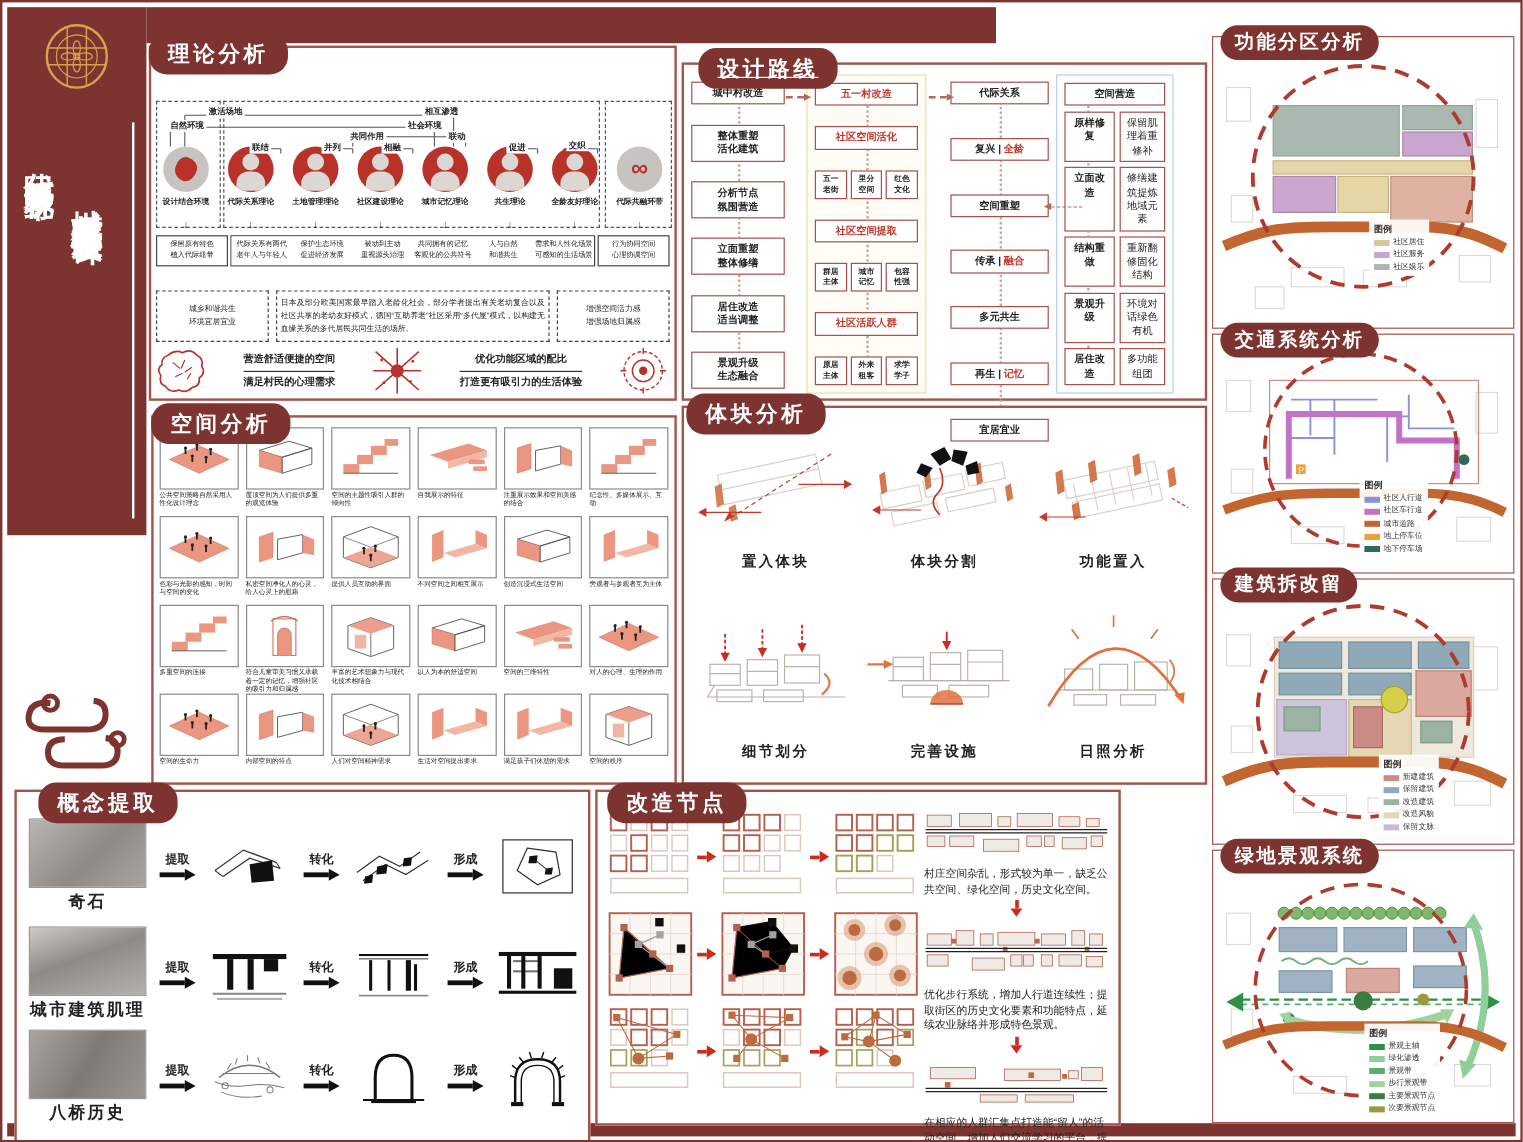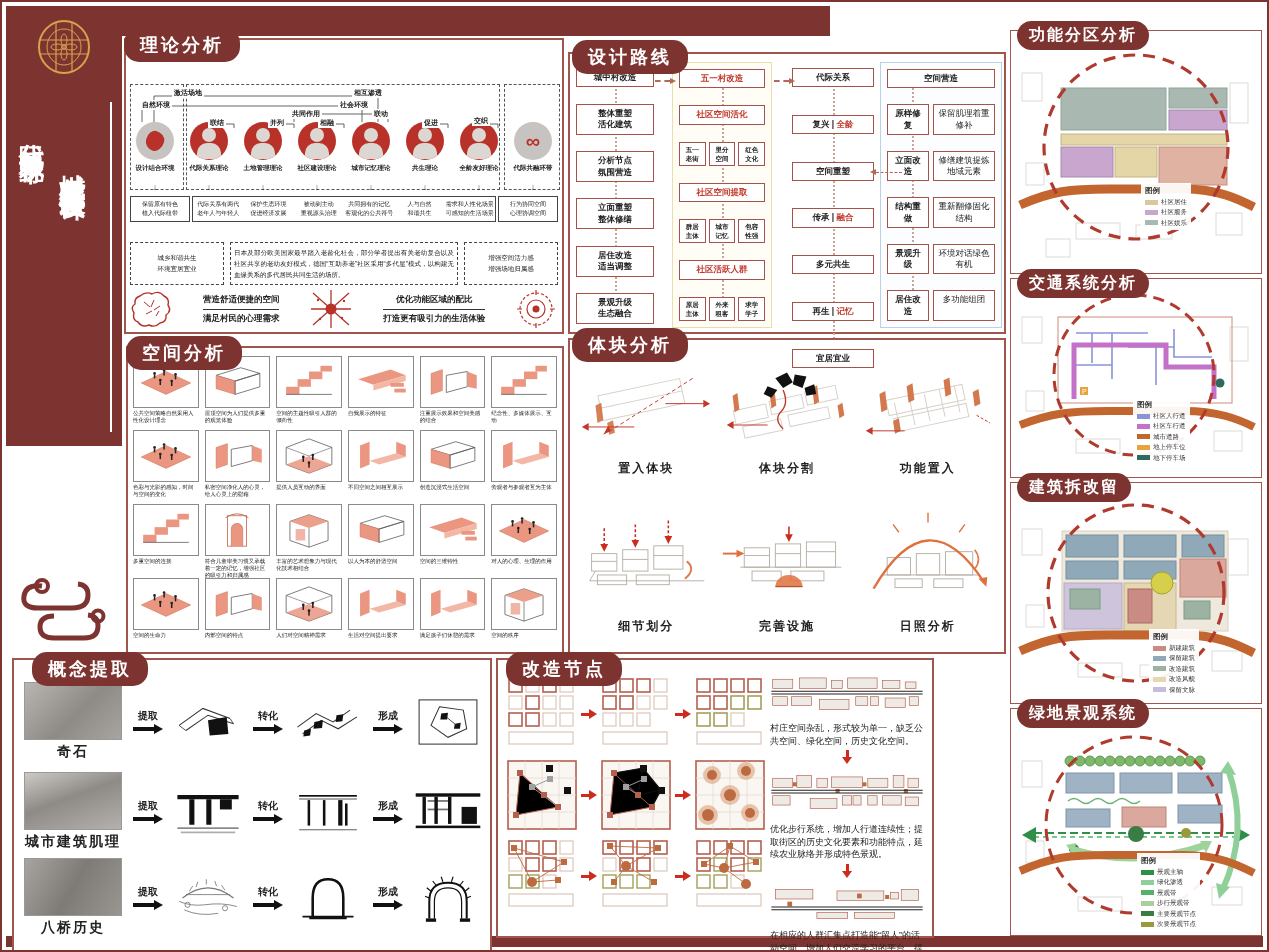--- a/index.html
+++ b/index.html
@@ -361,21 +361,21 @@
       <svg width="44" height="42" viewBox="0 0 44 42" fill="none" stroke="#b8322a">
         <circle cx="22" cy="21" r="16" stroke-width="1.2" stroke-dasharray="3 2"></circle>
         <circle cx="22" cy="21" r="9" stroke-width="1.2"></circle>
         <circle cx="22" cy="21" r="3.5" fill="#b8322a" stroke="none"></circle>
         <path d="M22,2 V7 M22,35 V40 M3,21 H8 M36,21 H41" stroke-width="1.2"></path>
       </svg>
     </div>
   </section>
 
   <section class="panel" style="left:566px;top:50px;width:438px;height:282px;">
-    <div class="pill" style="top:-14px;left:2px;">设计路线</div>
+    <div class="pill" style="top:-14px;left:12px;text-decoration:underline;">设计路线</div>
     <div class="r-col" style="left:6px;top:14px;width:78px;height:256px;justify-content:space-between;">
       <i class="vline"></i>
       <div class="r-box">城中村改造</div>
       <div class="r-box">整体重塑
 活化建筑</div>
       <div class="r-box">分析节点
 氛围营造</div>
       <div class="r-box">立面重塑
 整体修缮</div>
       <div class="r-box">居住改造
@@ -420,21 +420,21 @@
       <i class="vline"></i>
       <div class="r-box"><span>代际关系</span><span style="color:#c0392b"></span></div>
       <div class="r-box"><span>复兴 | </span><span style="color:#c0392b">全龄</span></div>
       <div class="r-box"><span>空间重塑</span><span style="color:#c0392b"></span></div>
       <div class="r-box"><span>传承 | </span><span style="color:#c0392b">融合</span></div>
       <div class="r-box"><span>多元共生</span><span style="color:#c0392b"></span></div>
       <div class="r-box"><span>再生 | </span><span style="color:#c0392b">记忆</span></div>
       <div class="r-box">宜居宜业</div>
     </div>
     <span class="dashal" style="left:306px;top:118px;"></span>
-    <div class="r-col cold" style="left:310px;top:8px;width:122px;height:266px;justify-content:space-between;padding:6px;box-sizing:border-box;">
+    <div class="r-col cold" style="left:310px;top:8px;width:98px;height:266px;justify-content:space-between;padding:6px;box-sizing:border-box;">
       <i class="vline" style="left:26%"></i>
       <div class="r-box">空间营造</div>
       <div class="r-pair">
           <div class="r-box sm">原样修复</div>
           <div class="r-box lg">保留肌理着重修补</div>
         </div>
       <div class="r-pair">
           <div class="r-box sm">立面改造</div>
           <div class="r-box lg">修缮建筑提炼地域元素</div>
         </div>

